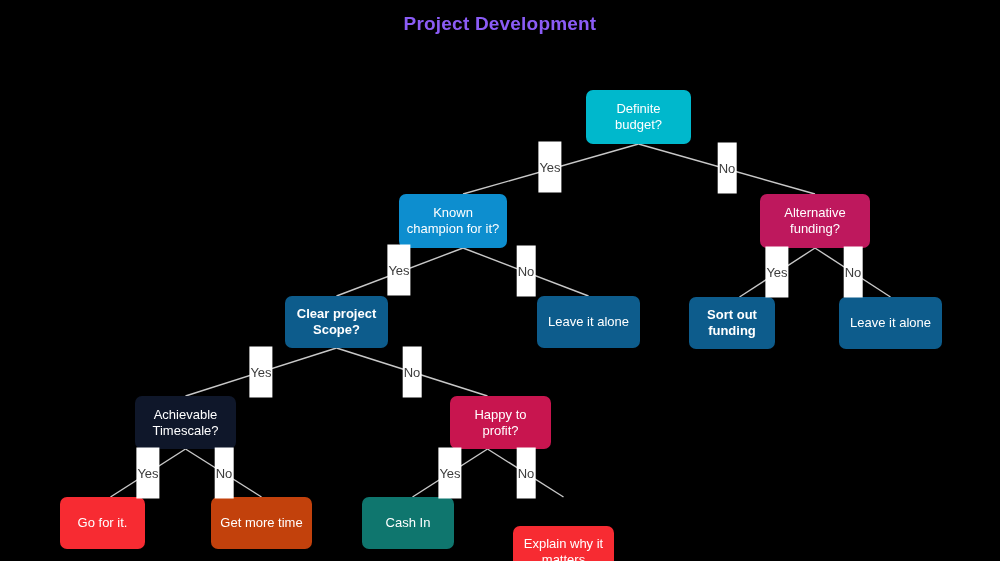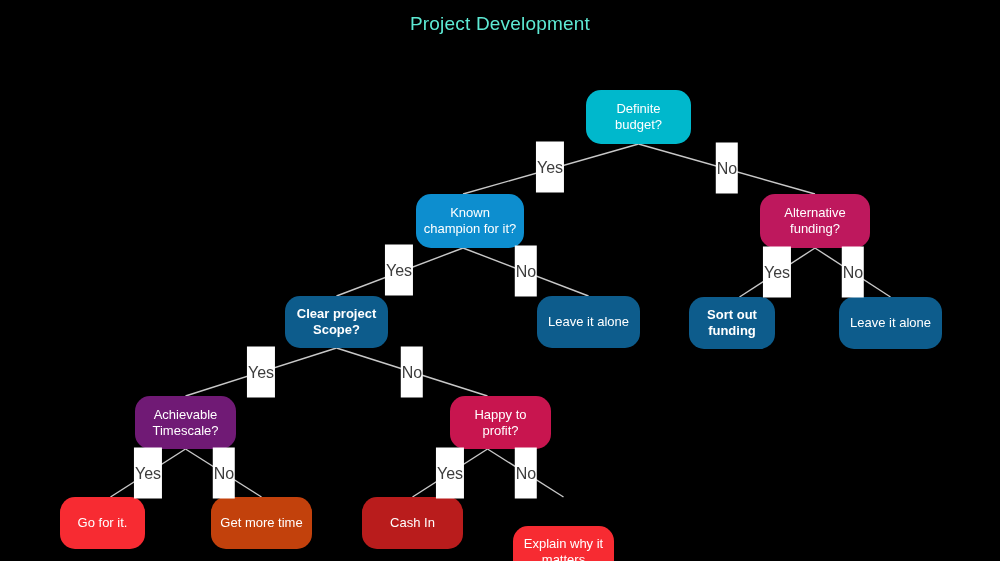--- a/index.html
+++ b/index.html
@@ -15,50 +15,50 @@
     overflow: hidden;
     font-family: "Liberation Sans", sans-serif;
   }
   #title {
     position: absolute;
     left: 0;
     top: 13px;
     width: 1000px;
     text-align: center;
     font-size: 19px;
-    font-weight: normal;
-    color: #5eead4;
+    font-weight: bold;
+    color: #8b5cf6;
     letter-spacing: 0.2px;
   }
   #edges {
     position: absolute;
     left: 0;
     top: 0;
     width: 1000px;
     height: 561px;
   }
   .node {
     position: absolute;
     box-sizing: border-box;
-    border-radius: 15px;
+    border-radius: 7px;
     color: #ffffff;
     font-size: 13px;
     line-height: 16px;
     display: flex;
     align-items: center;
     justify-content: center;
     text-align: center;
     padding: 18px 6px;
     white-space: pre-line;
   }
   .edge-label {
     position: absolute;
     background: #ffffff;
     color: #3d3d3d;
-    font-size: 16px;
+    font-size: 13px;
     line-height: 15px;
     padding: 18px 1px;
     white-space: nowrap;
     transform: translate(-50%, -50%);
   }
 </style>
 </head>
 <body style="background: rgb(0, 0, 0);">
 
 <div id="canvas" style="background: rgb(0, 0, 0);">
@@ -76,37 +76,37 @@
       <line x1="336.5" y1="348" x2="487.5" y2="396" stroke="#c8c8c8" stroke-width="1.4"></line>
       <line x1="185.5" y1="449" x2="110.5" y2="497" stroke="#c8c8c8" stroke-width="1.4"></line>
       <line x1="185.5" y1="449" x2="261.5" y2="497" stroke="#c8c8c8" stroke-width="1.4"></line>
       <line x1="487.5" y1="449" x2="412.5" y2="497" stroke="#c8c8c8" stroke-width="1.4"></line>
       <line x1="487.5" y1="449" x2="563.5" y2="497" stroke="#c8c8c8" stroke-width="1.4"></line>
     </svg>
 
   <div id="nodes-layer">
       <div class="node" style="left: 586px; top: 90px; width: 105px; height: 54px; background: rgb(0, 184, 204);">Definite
 budget?</div>
-      <div class="node" style="left: 416px; top: 194px; width: 108px; height: 54px; background: rgb(13, 142, 207);">Known
+      <div class="node" style="left: 399px; top: 194px; width: 108px; height: 54px; background: rgb(13, 142, 207);">Known
 champion for it?</div>
       <div class="node" style="left: 760px; top: 194px; width: 110px; height: 54px; background: #be185d;">Alternative
 funding?</div>
       <div class="node" style="left: 285px; top: 296px; width: 103px; height: 52px; background: rgb(13, 92, 140); font-weight: bold;">Clear project
 Scope?</div>
       <div class="node" style="left: 537px; top: 296px; width: 103px; height: 52px; background: rgb(13, 92, 140);">Leave it alone</div>
       <div class="node" style="left: 689px; top: 297px; width: 86px; height: 52px; background: rgb(13, 92, 140); font-weight: bold;">Sort out
 funding</div>
       <div class="node" style="left: 839px; top: 297px; width: 103px; height: 52px; background: rgb(13, 92, 140);">Leave it alone</div>
-      <div class="node" style="left: 135px; top: 396px; width: 101px; height: 53px; background: #701a75;">Achievable
+      <div class="node" style="left: 135px; top: 396px; width: 101px; height: 53px; background: #0f172a;">Achievable
 Timescale?</div>
       <div class="node" style="left: 450px; top: 396px; width: 101px; height: 53px; background: rgb(200, 21, 79);">Happy to
 profit?</div>
       <div class="node" style="left: 60px; top: 497px; width: 85px; height: 52px; background: rgb(247, 43, 50);">Go for it.</div>
       <div class="node" style="left: 211px; top: 497px; width: 101px; height: 52px; background: #c2410c;">Get more time</div>
-      <div class="node" style="left: 362px; top: 497px; width: 101px; height: 52px; background: #b91c1c;">Cash In</div>
+      <div class="node" style="left: 362px; top: 497px; width: 92px; height: 52px; background: #0f766e;">Cash In</div>
       <div class="node" style="left: 513px; top: 497px; width: 101px; height: 52px; background: rgb(247, 43, 50); margin-top: 29px;">Explain why it
 matters</div>
     </div>
   <div id="labels-layer">
       <div class="edge-label" style="left: 550px; top: 167px; background: rgb(255, 255, 255); color: rgb(61, 61, 61);">Yes</div>
       <div class="edge-label" style="left: 727px; top: 168px; background: rgb(255, 255, 255); color: rgb(61, 61, 61);">No</div>
       <div class="edge-label" style="left: 399px; top: 270px; background: rgb(255, 255, 255); color: rgb(61, 61, 61);">Yes</div>
       <div class="edge-label" style="left: 526px; top: 271px; background: rgb(255, 255, 255); color: rgb(61, 61, 61);">No</div>
       <div class="edge-label" style="left: 777px; top: 272px; background: rgb(255, 255, 255); color: rgb(61, 61, 61);">Yes</div>
       <div class="edge-label" style="left: 853px; top: 272px; background: rgb(255, 255, 255); color: rgb(61, 61, 61);">No</div>

